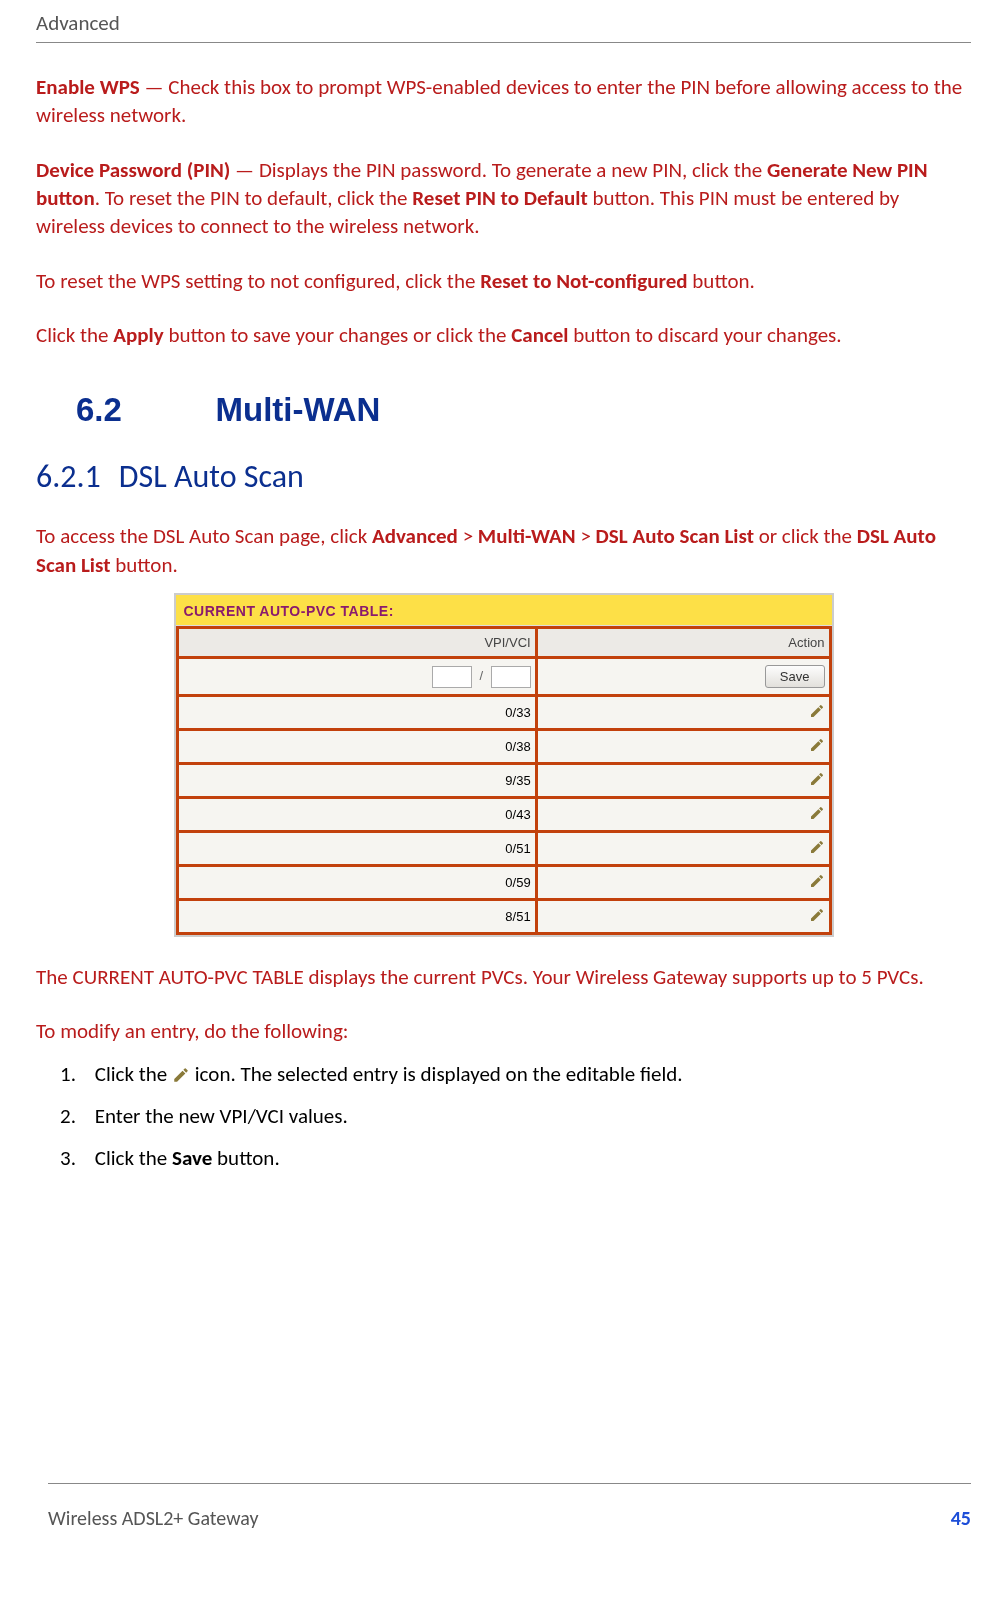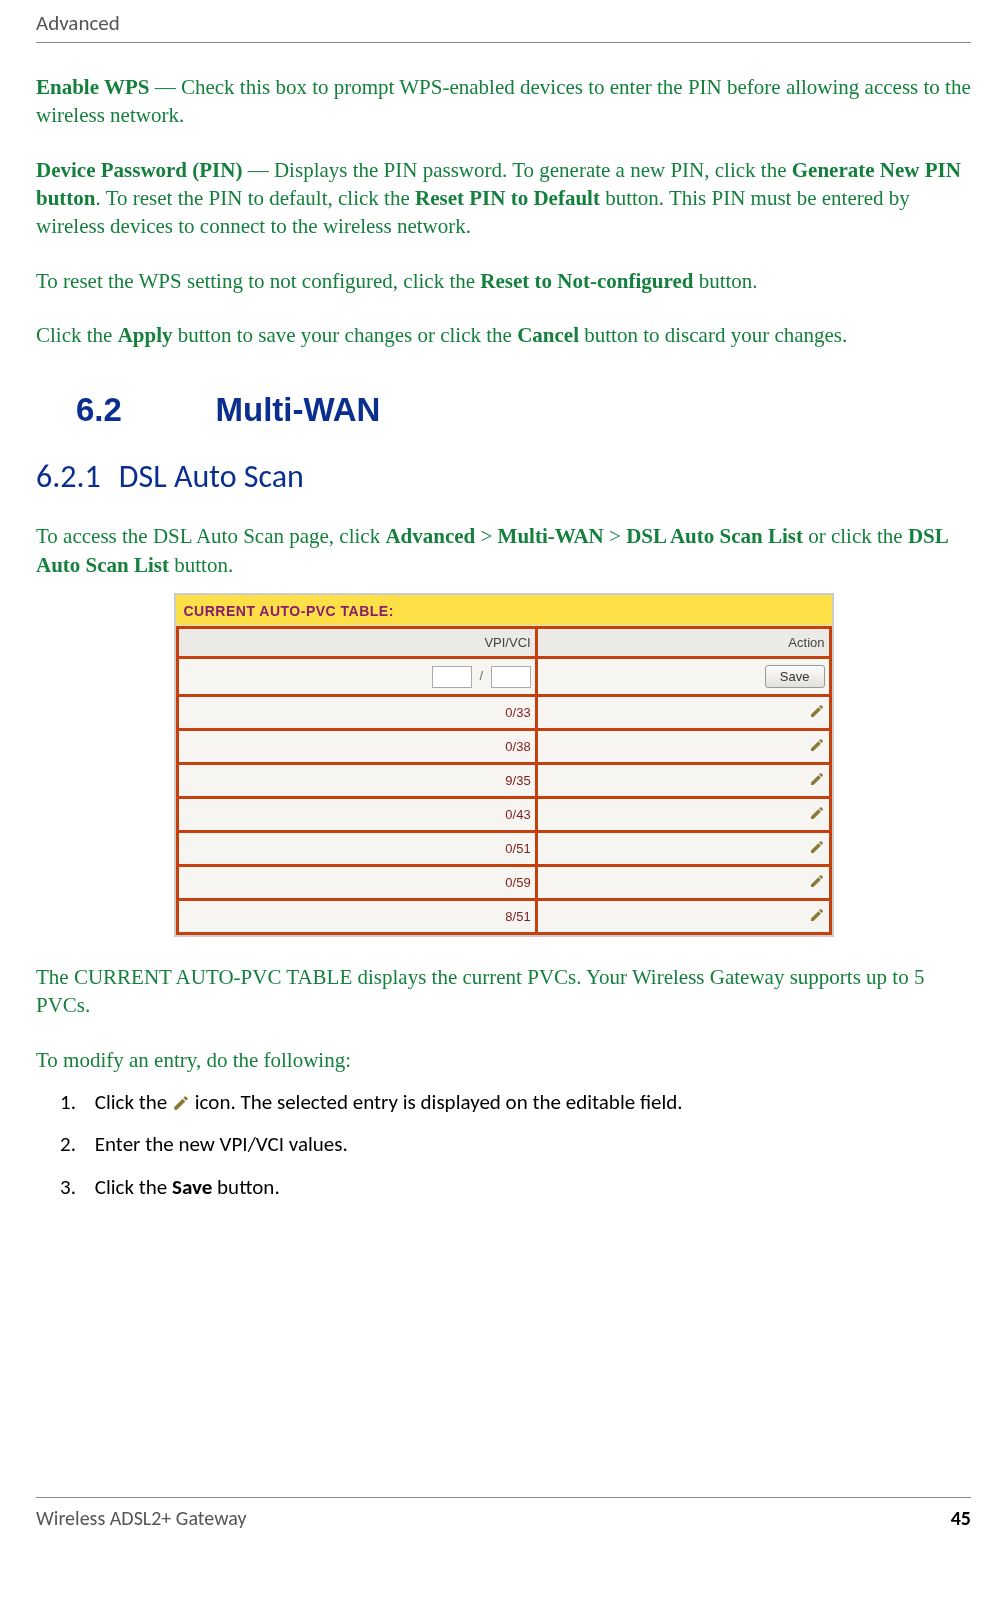--- a/index.html
+++ b/index.html
@@ -20,22 +20,21 @@
     font-size: 21px;
     color: #555;
     padding-bottom: 6px;
     border-bottom: 1px solid #888;
     margin-bottom: 30px;
   }
   .body-text {
     font-size: 21px;
     line-height: 1.35;
     margin: 26px 0 14px 0;
-    color: #15803d;
-    font-family: Liberation Serif, serif;
+    color: #b91c1c;
   }
   .bold { font-weight: 700; }
   .sec-num {
     color: #0b2f8f;
     font-weight: 900;
     font-family: Verdana, Arial, sans-serif;
     font-size: 33px;
   }
   .sec-title {
     color: #0b2f8f;
@@ -61,31 +60,31 @@
     font-size: 21px;
     line-height: 1.35;
   }
   .ol .step {
     margin: 12px 0 14px 0;
   }
   .ol .step-num { display:inline-block; width: 30px; }
   .page-footer {
     position: absolute;
     bottom: 10px;
-    left: 36px;
+    left: 48px;
     right: 36px;
     border-top: 1px solid #888;
-    padding-top: 8px;
+    padding-top: 22px;
     font-size: 20px;
     color: #555;
     display: flex;
     justify-content: space-between;
     gap: 24px;
   }
-  .page-footer .pn { font-weight: 700; color: #000000; }
+  .page-footer .pn { font-weight: 700; color: #1d4ed8; }
   
   .shot-wrap {
     margin: 10px auto 20px auto;
     width: 660px;
   }
   .pvc-box {
     border: 2px solid #ccc;
     background: #f3f2ee;
     font-family: Tahoma, Arial, sans-serif;
   }
@@ -108,21 +107,21 @@
     padding: 6px 4px;
     font-size: 13px;
     color: #555;
     text-align: right;
   }
   table.pvc th {
     background: #eceae6;
     font-weight: 400;
     color: #444;
   }
-  table.pvc td.val { color:#7f1d1d; }
+  table.pvc td.val { color:#000000; }
   .vpi-input {
     width: 40px;
     height: 22px;
     border: 1px solid #aaa;
     background: #fff;
     display:inline-block;
     vertical-align: middle;
   }
   .slash { margin: 0 4px; color:#666; }
   .save-btn {

